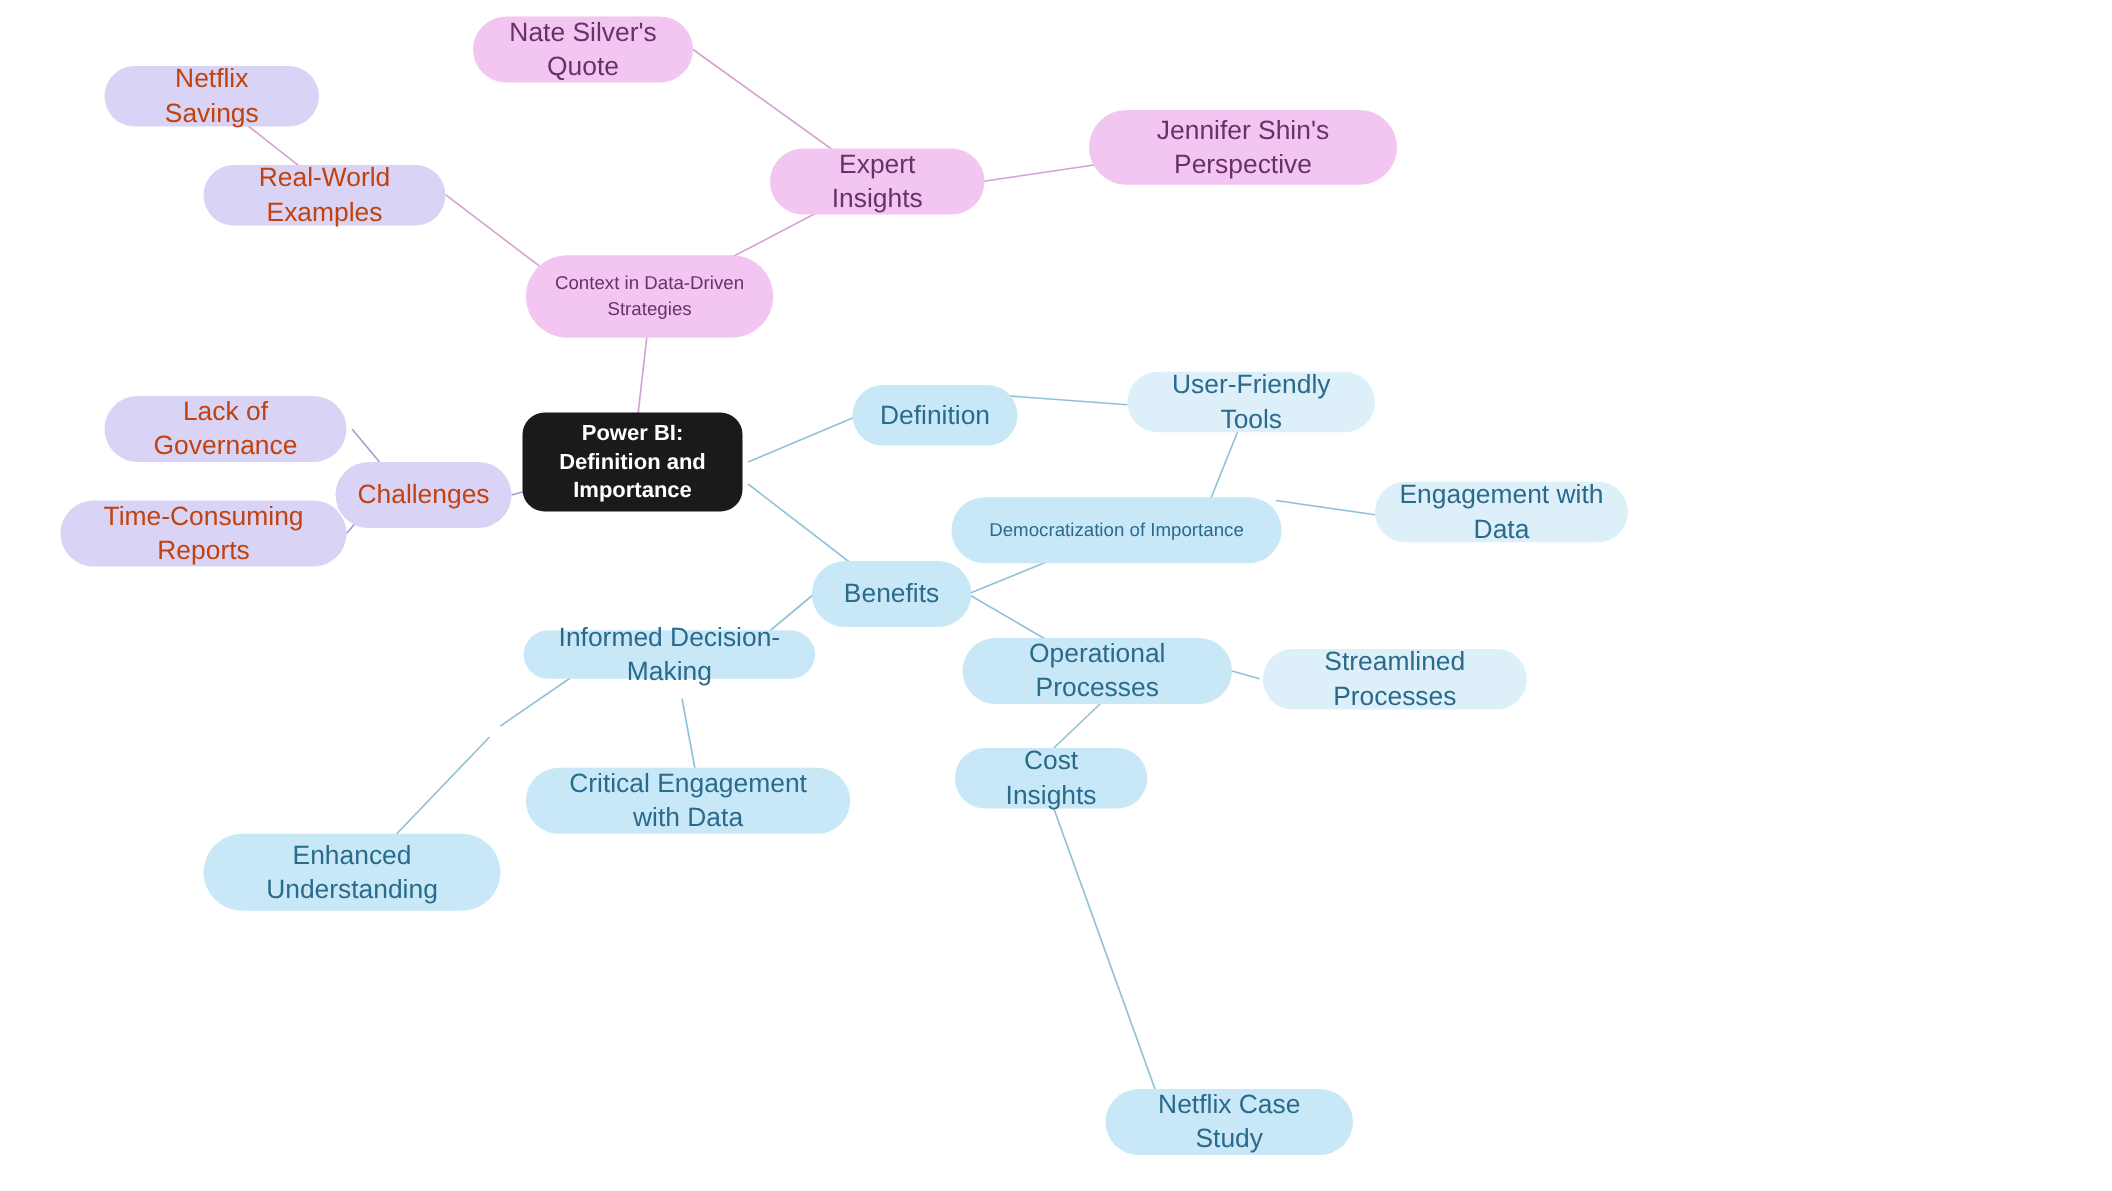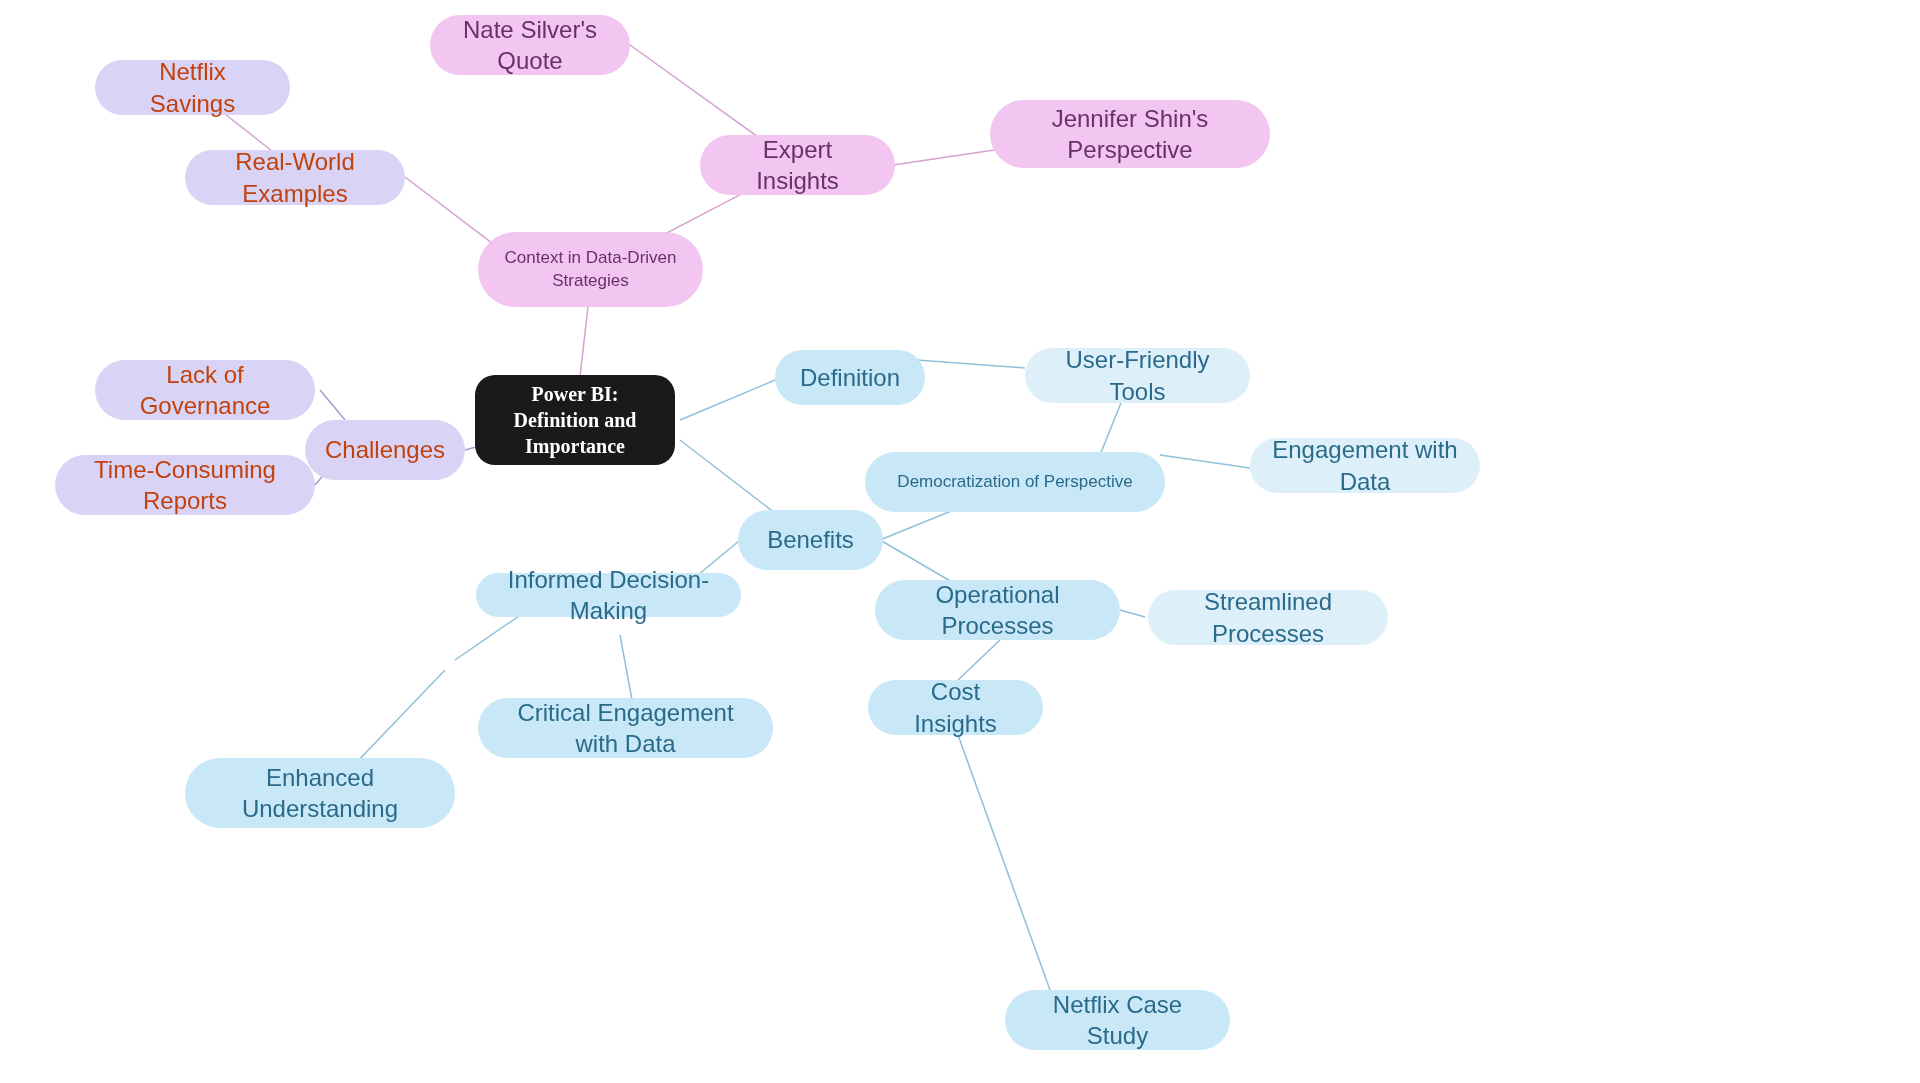--- a/index.html
+++ b/index.html
@@ -108,21 +108,21 @@
 
   <line x1="880" y1="540" x2="1000" y2="610" stroke="#90c0d8" stroke-width="1.5"></line>
 
   <line x1="1120" y1="610" x2="1145" y2="617" stroke="#90c0d8" stroke-width="1.5"></line>
 
   <line x1="1000" y1="640" x2="958" y2="680" stroke="#90c0d8" stroke-width="1.5"></line>
 
   <line x1="958" y1="735" x2="1050" y2="990" stroke="#90c0d8" stroke-width="1.5"></line>
 </svg>
 
-<div class="node node-center" style="left: 475px; top: 375px; width: 200px; height: 90px; font-family: Liberation Serif, serif;">Power BI: Definition and
+<div class="node node-center" style="left: 475px; top: 375px; width: 200px; height: 90px;">Power BI: Definition and
 Importance</div>
 
 <div class="node node-pink" style="left: 430px; top: 15px; width: 200px; height: 60px;">Nate Silver's Quote</div>
 
 <div class="node node-pink" style="left: 700px; top: 135px; width: 195px; height: 60px;">Expert Insights</div>
 
 <div class="node node-pink" style="left: 990px; top: 100px; width: 280px; height: 68px;">Jennifer Shin's Perspective</div>
 
 <div class="node node-pink" style="left: 478px; top: 232px; width: 225px; height: 75px; font-size:17px;">Context in Data-Driven
 Strategies</div>
@@ -134,23 +134,23 @@
 <div class="node node-lavender" style="left: 305px; top: 420px; width: 160px; height: 60px;">Challenges</div>
 
 <div class="node node-lavender" style="left: 95px; top: 360px; width: 220px; height: 60px;">Lack of Governance</div>
 
 <div class="node node-lavender" style="left: 55px; top: 455px; width: 260px; height: 60px;">Time-Consuming Reports</div>
 
 <div class="node node-blue" style="left: 775px; top: 350px; width: 150px; height: 55px;">Definition</div>
 
 <div class="node node-blue" style="left: 738px; top: 510px; width: 145px; height: 60px;">Benefits</div>
 
-<div class="node node-blue" style="left: 865px; top: 452px; width: 300px; height: 60px; font-size:17px;">Democratization of Perspective</div>
+<div class="node node-blue" style="left: 865px; top: 452px; width: 300px; height: 60px; font-size:17px;">Democratization of Importance</div>
 
-<div class="node node-light-blue" style="left: 1025px; top: 338px; width: 225px; height: 55px; margin-top: 10px;">User-Friendly Tools</div>
+<div class="node node-light-blue" style="left: 1025px; top: 338px; width: 225px; height: 55px;">User-Friendly Tools</div>
 
 <div class="node node-light-blue" style="left: 1250px; top: 438px; width: 230px; height: 55px;">Engagement with Data</div>
 
 <div class="node node-blue" style="left: 476px; top: 573px; width: 265px; height: 44px;">Informed Decision-Making</div>
 
 <div class="node node-blue" style="left: 185px; top: 758px; width: 270px; height: 70px;">Enhanced Understanding</div>
 
 <div class="node node-blue" style="left: 478px; top: 698px; width: 295px; height: 60px;">Critical Engagement with Data</div>
 
 <div class="node node-blue" style="left: 875px; top: 580px; width: 245px; height: 60px;">Operational Processes</div>

